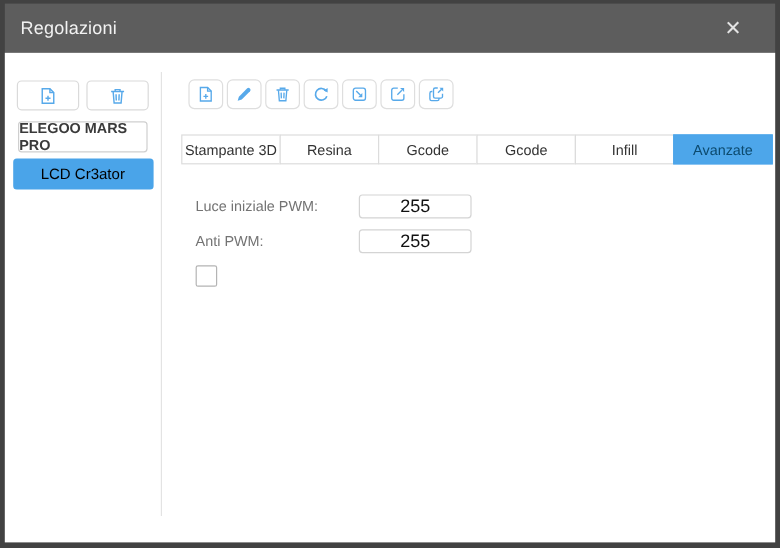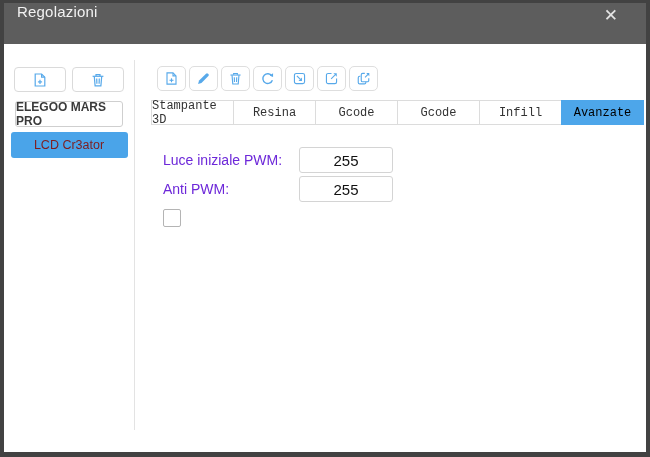--- a/index.html
+++ b/index.html
@@ -6,21 +6,21 @@
   html,body { width:650px; height:457px; font-family:"Liberation Sans", sans-serif; }
 
   .window {
     width:650px; height:457px;
     background:#424242;
     padding:3px 4px 5px 4px;
     display:flex; flex-direction:column;
   }
   .titlebar {
     height:41px; background:#5d5d5d;
-    display:flex; 
+    display:flex; align-items:center;
     padding:0 22px 0 13px; flex:0 0 41px;
   }
   .titlebar-title { color:#f2f2f2; font-size:15px; letter-spacing:.2px; }
   .close-btn {
     margin-left:auto; color:#e4e4e4; font-size:17px; font-weight:300;
     cursor:default; line-height:1; padding:4px 6px;
   }
 
   .content { background:#ffffff; flex:1; display:flex; position:relative; }
 
@@ -33,21 +33,21 @@
     display:flex; align-items:center; justify-content:center;
     color:#57a9ea; cursor:pointer;
   }
   .profile-btn {
     width:108px; height:26px; margin:9px auto 0 auto;
     border:1px solid #cfcfcf; border-radius:3px; background:#fff;
     display:flex; align-items:center; justify-content:center;
     font-size:12px; font-weight:600; color:#3a3a3a; cursor:pointer;
   }
   .profile-btn.selected {
-    width:117px; border:none; background:#4aa4e9; color:#7f1d1d;
+    width:117px; border:none; background:#4aa4e9; color:#000000;
     font-weight:400; font-size:12.5px; margin-top:5px; height:26px;
   }
   .v-divider {
     position:absolute; left:130px; top:16px; bottom:22px;
     width:1px; background:#e3e3e3;
   }
 
   
   .main { flex:1; padding:22px 7px 0 17px; }
   .row-top { display:flex; align-items:center; }
@@ -59,35 +59,35 @@
   }
   .select-arrow { margin-left:auto; font-size:9px; color:#1a1a1a; }
   .main-toolbar { display:flex; gap:3px; margin-left:6px; }
   .tool-btn {
     width:29px; height:25px;
     border:1px solid #dedede; border-radius:5px; background:#fff;
     display:flex; align-items:center; justify-content:center;
     color:#57a9ea; cursor:pointer;
   }
 
-  .tabs { display:flex; margin-top:9px; width:493px;font-family:Liberation Mono, monospace; }
+  .tabs { display:flex; margin-top:21px; width:493px; }
   .tab {
     flex:1; height:25px;
     border:1px solid #dcdcdc; background:#fff;
     display:flex; align-items:center; justify-content:center;
     font-size:12px; color:#333; cursor:pointer; margin-left:-1px;
   }
   .tab:first-child { margin-left:0; }
-  .tab.active { background:#4da6ea; border-color:#4da6ea; color:#000000; z-index:1; }
+  .tab.active { background:#4da6ea; border-color:#4da6ea; color:#0c4a6e; z-index:1; }
 
   .form { margin-top:22px; padding-left:12px; }
   .form-row { display:flex; align-items:center; height:26px; margin-bottom:3px; }
-  .form-label { width:136px; font-size:14px; color:#6d28d9; }
+  .form-label { width:136px; font-size:12px; color:#737373; }
   .form-input {
-    width:94px; height:26px;
+    width:94px; height:20px;
     border:1px solid #d4d4d4; border-radius:3px;
     text-align:center; font-size:15px; color:#111;
     font-family:"Liberation Sans", sans-serif; background:#fff;
   }
   .checkbox {
     width:18px; height:18px;
     border:1.5px solid #b4b4b4; border-radius:2px; background:#fff; cursor:pointer;
   }
 
   svg { display:block; }

